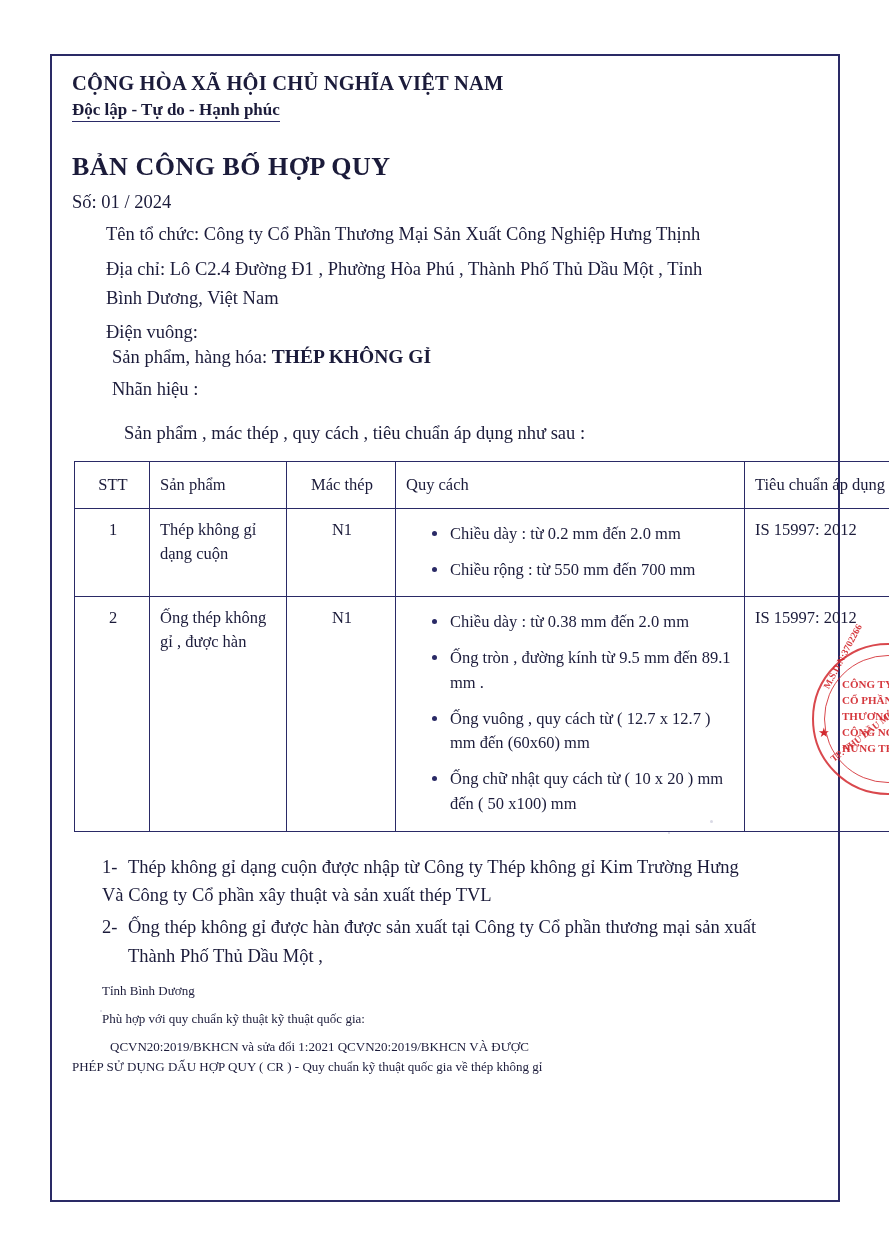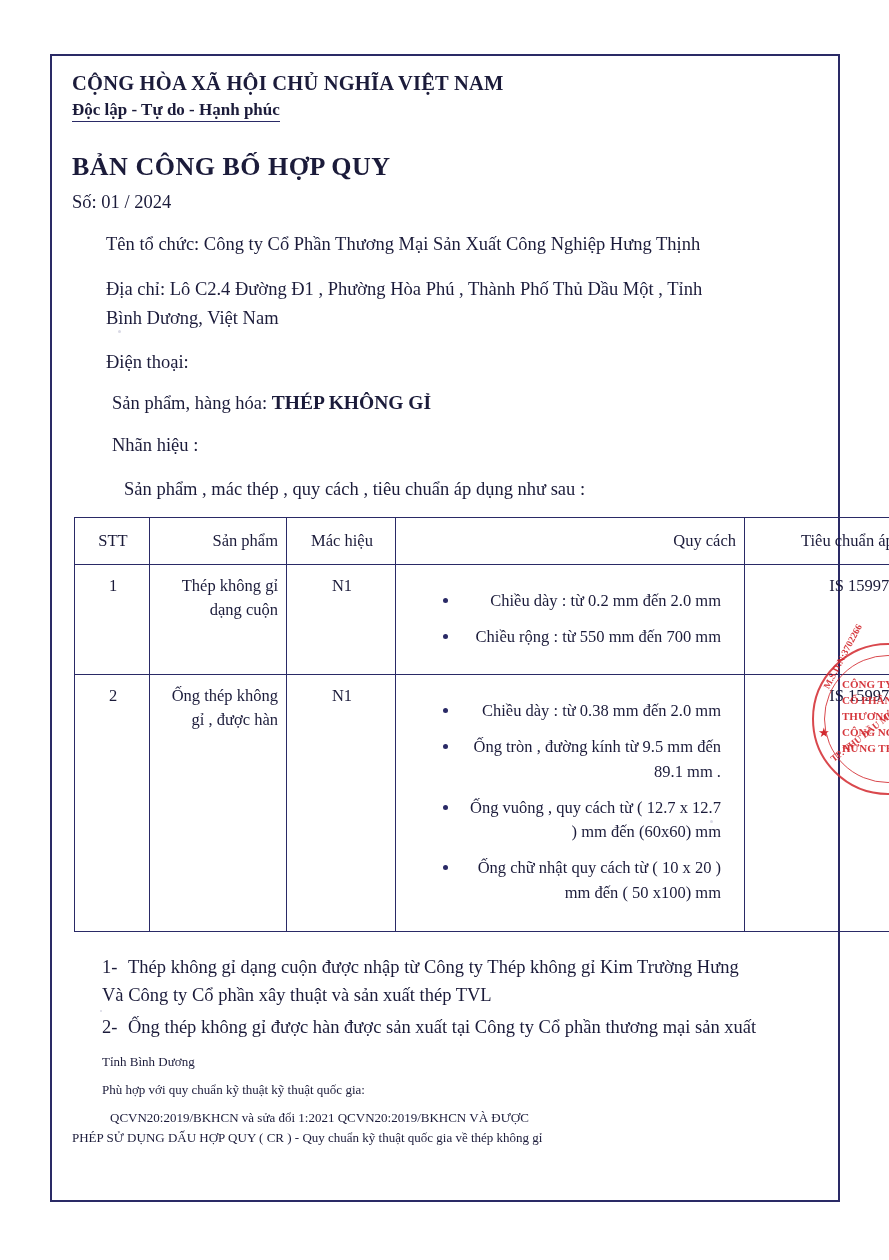--- a/index.html
+++ b/index.html
@@ -52,58 +52,57 @@
     margin-top: 30px;
     letter-spacing: 0.5px;
   }
   .doc-number {
     font-size: 18.5px;
     margin-top: 10px;
   }
   .para {
     font-size: 18.5px;
     line-height: 1.45;
-    margin-top: 18px;
+    margin-top: 8px;
   }
   .indent-1 { padding-left: 34px; }
   .indent-2 { padding-left: 40px; }
   .indent-3 { padding-left: 52px; }
   .bold { font-weight: bold; }
   .product-line {
     font-size: 18.5px;
-    margin-top: 16px;
     padding-left: 40px;
   }
   .product-line .bold { font-size: 19.5px; }
   table.spec {
     border-collapse: collapse;
     width: 710px;
     margin-top: 14px;
     margin-left: 2px;
     table-layout: fixed;
   }
   table.spec td, table.spec th {
     border: 1px solid #2a2a66;
     vertical-align: top;
     padding: 9px 8px 10px 10px;
     font-size: 16.5px;
     font-weight: normal;
-    text-align: right;
+    text-align: left;
     line-height: 1.45;
   }
   table.spec th { padding-top: 11px; padding-bottom: 11px; }
   .col-stt { width: 56px; text-align: center !important; }
   .col-sp { width: 118px; }
   .col-mac { width: 90px; text-align: center !important; }
   .col-qc { width: 330px; }
   .col-tc { width: 176px; }
   td.cell-center { text-align: center !important; }
   td.cell-justify { text-align: justify; }
   ul.qc {
-    margin: 15px;
+    margin: 4px;
     padding-left: 22px;
     list-style: none;
   }
   ul.qc li {
     position: relative;
     padding-left: 18px;
     margin-bottom: 11px;
     line-height: 1.5;
   }
   ul.qc li:last-child { margin-bottom: 2px; }
@@ -226,35 +225,35 @@
     <div class="national-title">CỘNG HÒA XÃ HỘI CHỦ NGHĨA VIỆT NAM</div>
     <div><span class="national-sub">Độc lập - Tự do - Hạnh phúc</span></div>
   </div>
 
   <div class="center doc-title">BẢN CÔNG BỐ HỢP QUY</div>
   <div class="center doc-number">Số: 01 / 2024</div>
 
   <div class="para indent-1">Tên tổ chức: Công ty Cổ Phần Thương Mại Sản Xuất Công Nghiệp Hưng Thịnh</div>
   <div class="para indent-1">Địa chỉ: Lô C2.4 Đường Đ1 , Phường Hòa Phú , Thành Phố Thủ Dầu Một , Tỉnh</div>
   <div class="para" style="margin-top:2px;padding-left:34px;">Bình Dương, Việt Nam</div>
-  <div class="para indent-1">Điện thoại:</div>
+  <div class="para indent-1">Điện vuông:</div>
 
   <div class="product-line">
     <span>Sản phẩm, hàng hóa:</span>
     <span class="bold">THÉP KHÔNG GỈ</span>
   </div>
   <div class="para indent-2">Nhãn hiệu :</div>
   <div class="para indent-3" style="margin-top:17px;">Sản phẩm , mác thép , quy cách , tiêu chuẩn áp dụng như sau :</div>
 
   <table class="spec">
     <thead>
       <tr>
         <th class="col-stt">STT</th>
         <th class="col-sp">Sản phẩm</th>
-        <th class="col-mac">Mác hiệu</th>
+        <th class="col-mac">Mác thép</th>
         <th class="col-qc">Quy cách</th>
         <th class="col-tc">Tiêu chuẩn áp dụng</th>
       </tr>
     </thead>
     <tbody>
       <tr>
         <td class="col-stt cell-center">1</td>
         <td class="col-sp cell-justify">Thép không gỉ dạng cuộn</td>
         <td class="col-mac cell-center">N1</td>
         <td class="col-qc">
@@ -286,20 +285,21 @@
     <div class="note-row">
       <span class="note-num">1-</span>
       <span class="note-text">Thép không gỉ dạng cuộn được nhập từ Công ty Thép không gỉ Kim Trường Hưng</span>
     </div>
     <div class="note-cont">Và Công ty Cổ phần xây thuật và sản xuất thép TVL</div>
 
     <div class="note-row">
       <span class="note-num">2-</span>
       <span class="note-text">Ống thép không gỉ được hàn được sản xuất tại Công ty Cổ phần thương mại sản xuất</span>
     </div>
+    <div class="note-cont2">Thành Phố Thủ Dầu Một ,</div>
   </div>
 
   <div class="tail">
     <div class="tail-line1">Tỉnh Bình Dương</div>
     <div class="tail-line2">Phù hợp với quy chuẩn kỹ thuật kỹ thuật quốc gia:</div>
     <div class="tail-justify">QCVN20:2019/BKHCN và sửa đổi 1:2021  QCVN20:2019/BKHCN VÀ ĐƯỢC</div>
     <div class="tail-justify tail-last">PHÉP SỬ DỤNG DẤU HỢP QUY ( CR ) -  Quy chuẩn kỹ thuật quốc gia về thép không gỉ</div>
   </div>
 
 </div>

